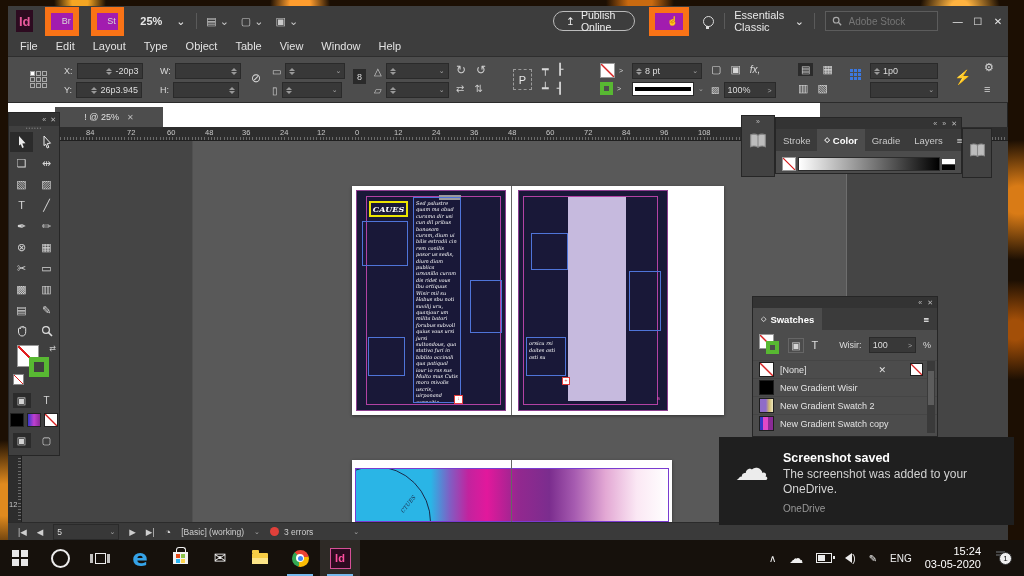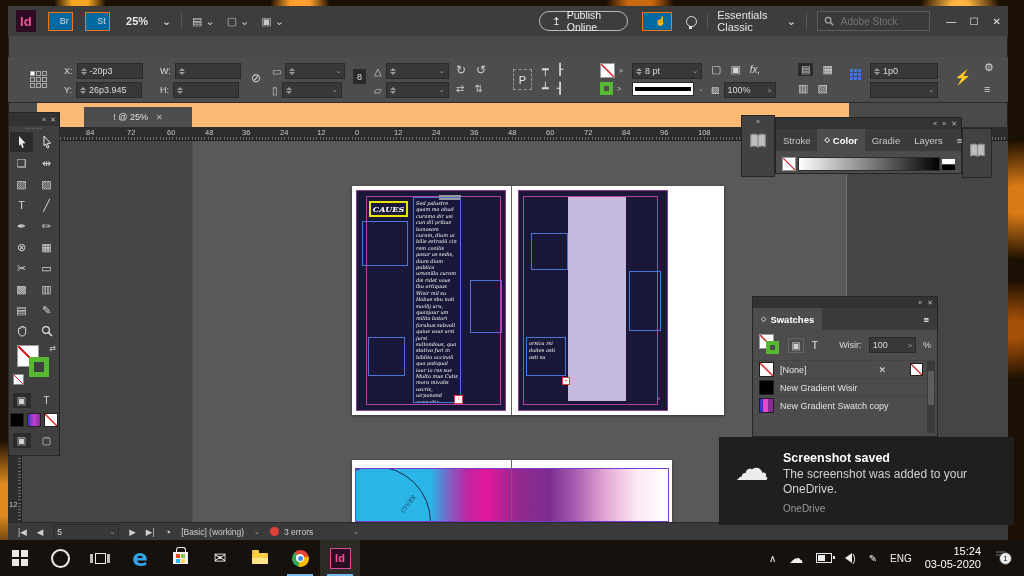--- a/index.html
+++ b/index.html
@@ -17,21 +17,21 @@
     radial-gradient(circle at 4px 500px,#e08a1e 0 16px,transparent 60px),
     radial-gradient(circle at 300px 560px,#b35c0a 0 20px,transparent 80px),
     radial-gradient(circle at 700px 555px,#8a3f06 0 18px,transparent 70px),
     #1c0f03;}
   
   #winbg{left:8px;top:6px;width:1000px;height:534px;background:#4a4a4a;border:1px solid #222;box-sizing:border-box;}
   #titlebar{left:8px;top:6px;width:1000px;height:30px;background:#3d3d3d;display:flex;align-items:center;}
   #menubar{left:8px;top:36px;width:1000px;height:21px;background:#3d3d3d;display:flex;align-items:center;gap:18px;padding-left:12px;box-sizing:border-box;border-bottom:1px solid #2e2e2e;}
   #menubar span{color:#e2e2e2;font-size:11px;}
   #ctrlbar{left:8px;top:57px;width:1000px;height:46px;background:#4d4d4d;border-bottom:1px solid #2b2b2b;box-sizing:border-box;}
-  #tabstrip{left:8px;top:103px;width:812px;height:24px;background:#fdba74;margin-left:29px;}
+  #tabstrip{left:8px;top:103px;width:812px;height:24px;background:#ffffff;}
   .doctab{position:absolute;left:47px;top:4px;width:108px;height:20px;background:#4d4d4d;display:flex;align-items:center;justify-content:center;gap:8px;font-size:9px;color:#e0e0e0;}
   
   #hruler{left:22px;top:127px;width:986px;height:14px;background:#2d2d2d;border-bottom:1px solid #1f1f1f;box-sizing:border-box;
     background-image:repeating-linear-gradient(90deg,#6b6b6b 0 1px,transparent 1px 3.2px);
     background-size:100% 4px;background-position:0 10px;background-repeat:no-repeat;background-color:#2d2d2d;}
   #hruler span{position:absolute;top:1px;font-size:7.5px;color:#c9c9c9;}
   #vruler{left:8px;top:141px;width:14px;height:381px;background:#2d2d2d;border-right:1px solid #1f1f1f;box-sizing:border-box;
     background-image:repeating-linear-gradient(180deg,#6b6b6b 0 1px,transparent 1px 3.2px);
     background-size:4px 100%;background-position:10px 0;background-repeat:no-repeat;background-color:#2d2d2d;}
   #vruler span{position:absolute;left:1px;width:9px;font-size:7.5px;color:#c9c9c9;word-break:break-all;line-height:8px;}
@@ -135,37 +135,37 @@
   #battery:before{content:"";position:absolute;right:-4px;top:1.5px;width:2px;height:3px;background:#ececec;}
   #battery i{position:absolute;left:1px;top:1px;bottom:1px;width:7px;background:#ececec;}
   #speaker{display:flex;align-items:center;color:#ececec;}
   #spkbody{width:0;height:0;border-top:5px solid transparent;border-bottom:5px solid transparent;border-right:7px solid #ececec;}
   #clockblk{text-align:right;font-size:11px;line-height:13px;color:#fff;}
   #action{width:14px;height:12px;background:#f0f0f0;border-radius:1px;position:relative;}
   #action i{position:absolute;left:2px;height:1.5px;background:#444;}
   #badge1{position:absolute;right:2px;bottom:3px;width:11px;height:11px;border-radius:50%;background:#f0f0f0;border:1px solid #333;color:#111;font-size:8px;display:flex;align-items:center;justify-content:center;}
   
   #idlogo{width:26px;height:22px;margin-left:8px;background:#2d0b20;color:#e85a9c;font-weight:bold;font-size:13px;display:flex;align-items:center;justify-content:center;}
-  .tbtn{width:20px;height:17px;background:#0369a1;border:1px solid #f97316;color:#d8d8d8;font-size:9px;display:flex;align-items:center;justify-content:center;margin-left:12px;padding-left:8px;}
+  .tbtn{width:20px;height:17px;background:#a21caf;border:6px solid #f97316;color:#d8d8d8;font-size:9px;display:flex;align-items:center;justify-content:center;margin-left:12px;padding-left:8px;}
   #zoomsel{margin-left:16px;display:flex;align-items:center;gap:14px;font-size:11px;color:#e8e8e8;}
   .tico{color:#c9c9c9;font-size:11px;display:flex;align-items:center;gap:3px;}
   .vsep{width:1px;height:16px;background:#5a5a5a;margin:0 10px;}
   #publish{margin-left:255px;border:1px solid #bbb;border-radius:10px;height:18px;display:flex;align-items:center;gap:6px;padding:0 12px;font-size:10.5px;color:#eee;}
   #wsname{display:flex;align-items:center;gap:6px;font-size:11px;color:#e8e8e8;}
   #stocksearch{display:flex;align-items:center;gap:5px;background:#3a3a3a;border:1px solid #5c5c5c;height:18px;padding:0 6px;width:105px;}
   #stocksearch input{background:transparent;border:none;outline:none;color:#bbb;font-size:10px;width:80px;font-family:"Liberation Sans",sans-serif;}
   .winbtn{width:30px;height:22px;display:flex;align-items:center;justify-content:center;color:#e8e8e8;font-size:10px;}
   #bulb{width:9px;height:9px;border:1.4px solid #ddd;border-radius:50%;position:relative;}
   #bulb:after{content:"";position:absolute;left:2px;top:9px;width:3px;height:3px;background:#ddd;}
   
   .cg{position:absolute;display:flex;align-items:center;gap:4px;font-size:9px;color:#d8d8d8;}
   #refgrid{display:grid;grid-template-columns:repeat(3,5px);grid-template-rows:repeat(3,5px);gap:1px;}
   #refgrid i{border:1px solid #aaa;box-sizing:border-box;}
   #refgrid i.on{background:#fff;}
-  .cfld{width:58px;}
+  .cfld{width:58px;justify-content:flex-end;}
   #ctrlfill{width:13px;height:13px;background:linear-gradient(to top right,#fff 42%,#d62020 50%,#fff 58%);border:1px solid #999;}
   #ctrlstroke{width:13px;height:13px;border:4px solid #58b832;box-sizing:border-box;background:#4d4d4d;}
   #strokestyle{width:56px;height:12px;background:#fff;border:1px solid #2a2a2a;display:flex;align-items:center;padding:0 2px;}
   #strokestyle i{flex:1;height:4px;background:#000;}
   #linkbox{width:13px;height:15px;background:#2a2a2a;color:#ddd;font-size:9px;display:flex;align-items:center;justify-content:center;}
   #bluedots{display:grid;grid-template-columns:repeat(3,3px);grid-template-rows:repeat(3,3px);gap:1px;}
   #bluedots i{background:#3b78e0;}
   #pbadge{width:17px;height:19px;border:1px dashed #9a9a9a;color:#e6e6e6;font-size:11px;display:flex;align-items:center;justify-content:center;}
   .ctlico{font-size:10px;color:#cfcfcf;}
   .ctlico.active{background:#2b2b2b;padding:1px 3px;}
@@ -219,20 +219,31 @@
           <circle cx="5" cy="5" r="3.4" fill="none" stroke="#aaa" stroke-width="1.4"></circle>
           <line x1="7.6" y1="7.6" x2="11" y2="11" stroke="#aaa" stroke-width="1.6"></line>
         </svg>
       <input placeholder="Adobe Stock" style="">
     </div>
     <div class="winbtn" style="margin-left:10px">—</div>
     <div class="winbtn">☐</div>
     <div class="winbtn">✕</div>
   </div>
 
+  <div id="menubar" class="abs">
+    <span>File</span>
+    <span>Edit</span>
+    <span>Layout</span>
+    <span>Type</span>
+    <span>Object</span>
+    <span>Table</span>
+    <span>View</span>
+    <span>Window</span>
+    <span>Help</span>
+  </div>
 
   <div id="ctrlbar" class="abs">
     <div class="cg" style="left:22px;top:14px">
       <span id="refgrid">
           <i class="on"></i>
           <i></i>
           <i></i>
           <i></i>
           <i></i>
           <i></i>
@@ -670,20 +681,24 @@
       <span class="sw none"></span>
       <span>[None]</span>
       <span style="margin-left:auto;margin-right:18px">✕</span>
       <span class="sw none" style="width:11px;height:11px;margin-right:8px"></span>
     </div>
     <div class="swrow">
       <span class="sw black"></span>
       <span>New Gradient Wisir</span>
     </div>
     <div class="swrow">
+      <span class="sw g2"></span>
+      <span>New Gradient Swatch 2</span>
+    </div>
+    <div class="swrow">
       <span class="sw g3"></span>
       <span>New Gradient Swatch copy</span>
     </div>
     <div id="swscroll">
         <div id="swthumb"></div>
       </div>
   </div>
 
   <div id="toast" class="abs">
     <div id="toastcloud">☁</div>

